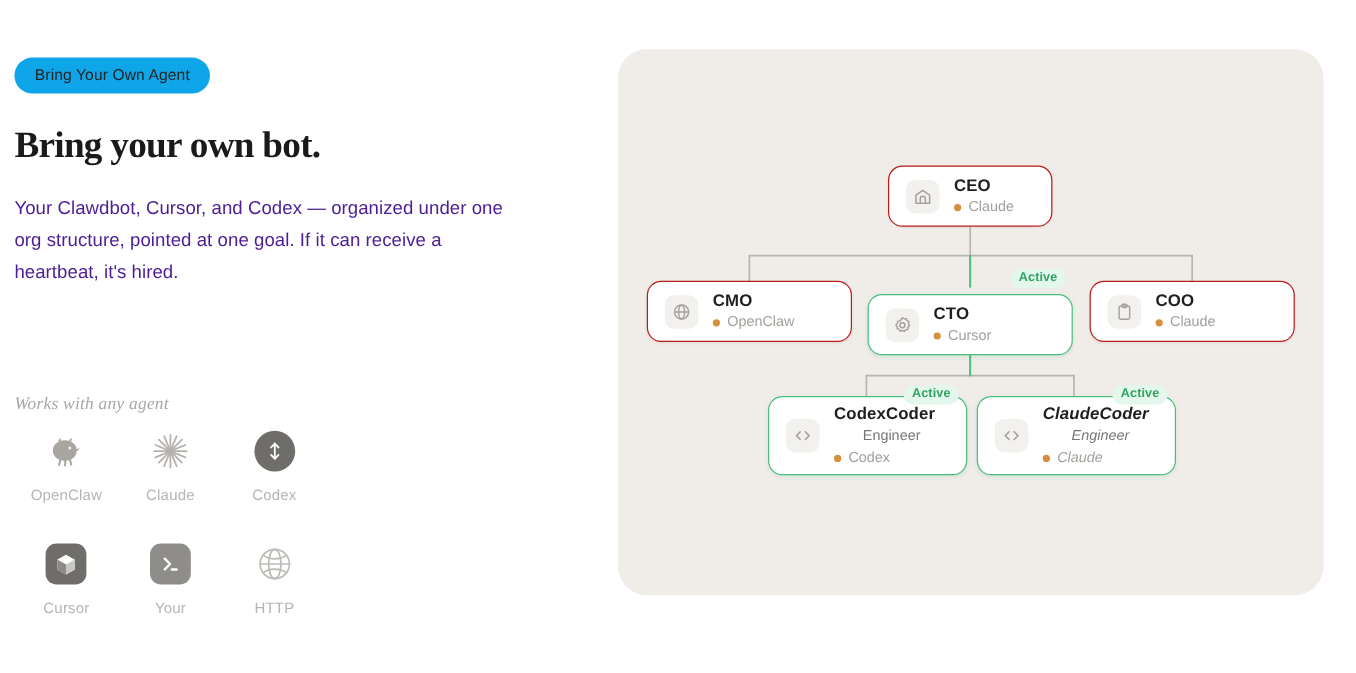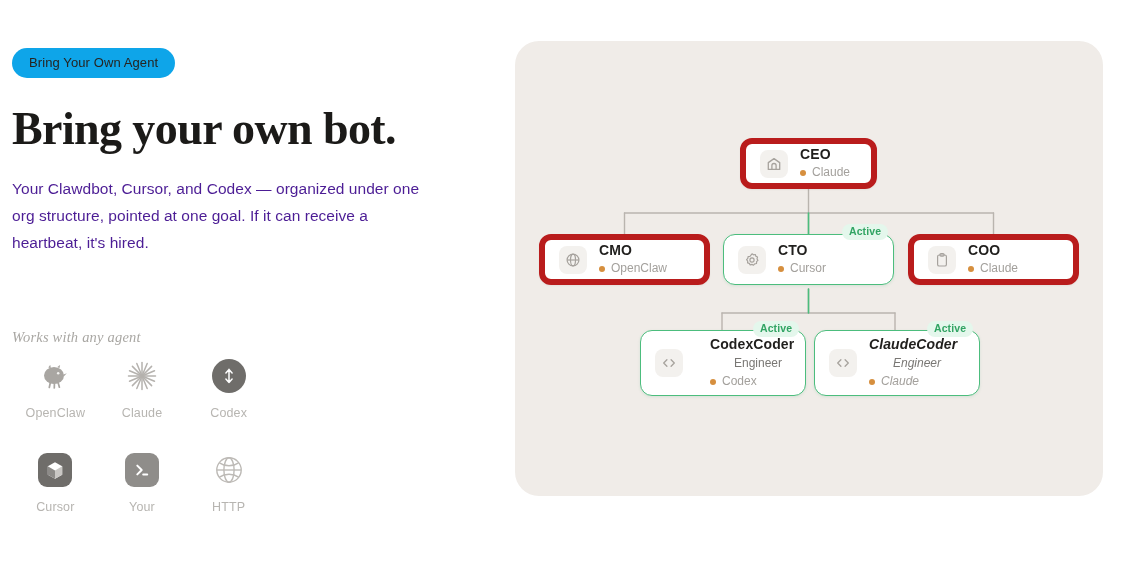--- a/index.html
+++ b/index.html
@@ -21,21 +21,21 @@
     color:#262421;
     font-size:13px;
     font-weight:400;
     letter-spacing:.1px;
     padding:8px 17px 9px 17px;
     border-radius:999px;
     line-height:1;
   }
   .headline{
     font-family:"Liberation Serif", serif;
-    font-size:46px;
+    font-size:31px;
     font-weight:700;
     color:#1b1a18;
     letter-spacing:-0.6px;
     margin:27px 0 0 0;
     line-height:1.05;
   }
   .subcopy{
     margin:22px 0 0 0;
     width:420px;
     color:#4c1d95;
@@ -76,21 +76,21 @@
     width:588px;height:455px;
     background:#f0ece8;
     border-radius:24px;
   }
   .chart{position:absolute;inset:0;}
   .wires{position:absolute;left:0;top:0;width:588px;height:455px;}
 
   .node{
     position:absolute;
     background:#ffffff;
-    border:6px solid #b91c1c;
+    border:1px solid #b91c1c;
     border-radius:12px;
     box-shadow:0 1px 2px rgba(30,25,20,.05);
     display:flex;align-items:center;
     padding:0 14px;
     box-sizing:border-box;
   }
   .node.active{border:1.6px solid #4cbd7d;box-shadow:0 1px 3px rgba(60,160,105,.14);}
   .node-ico{
     width:28px;height:28px;border-radius:8px;background:#f3f1ee;
     display:flex;align-items:center;justify-content:center;
@@ -267,21 +267,21 @@
         </div>
         <div class="node-txt">
           <div class="node-title">CMO</div>
           <div class="node-model">
             <span class="dot"></span>
             <span>OpenClaw</span>
           </div>
         </div>
       </div>
 
-      <div class="node active" style="left:208px;top:193px;width:171px;height:51px;">
+      <div class="node active" style="left:208px;top:204px;width:171px;height:51px;">
         <div class="node-ico">
           <svg width="16" height="16" viewBox="0 0 16 16" fill="none" stroke="currentColor" stroke-width="1.2" stroke-linejoin="round">
             <path d="M8 1.8l1.5 1.0 1.8-.3.6 1.7 1.6.9-.5 1.7.9 1.6-1.3 1.3-.1 1.8-1.8.3-1.2 1.4-1.6-.8-1.7.6-.9-1.6-1.7-.5.1-1.8-1.1-1.4 1.2-1.3.3-1.8 1.8-.1z"></path>
             <circle cx="8" cy="8" r="2.1"></circle>
           </svg>
         </div>
         <div class="node-txt">
           <div class="node-title">CTO</div>
           <div class="node-model">
             <span class="dot"></span>
@@ -300,21 +300,21 @@
         </div>
         <div class="node-txt">
           <div class="node-title">COO</div>
           <div class="node-model">
             <span class="dot"></span>
             <span>Claude</span>
           </div>
         </div>
       </div>
 
-      <div class="node active" style="left:125px;top:289px;width:166px;height:66px;gap:15px;">
+      <div class="node active" style="left:125px;top:289px;width:166px;height:66px;">
         <div class="node-ico">
           <svg width="16" height="16" viewBox="0 0 16 16" fill="none" stroke="currentColor" stroke-width="1.3" stroke-linecap="round" stroke-linejoin="round">
             <path d="M5.9 4.8L2.7 8l3.2 3.2"></path>
             <path d="M10.1 4.8L13.3 8l-3.2 3.2"></path>
           </svg>
         </div>
         <div class="node-txt">
           <div class="node-title">CodexCoder</div>
           <div class="node-role">Engineer</div>
           <div class="node-model">

